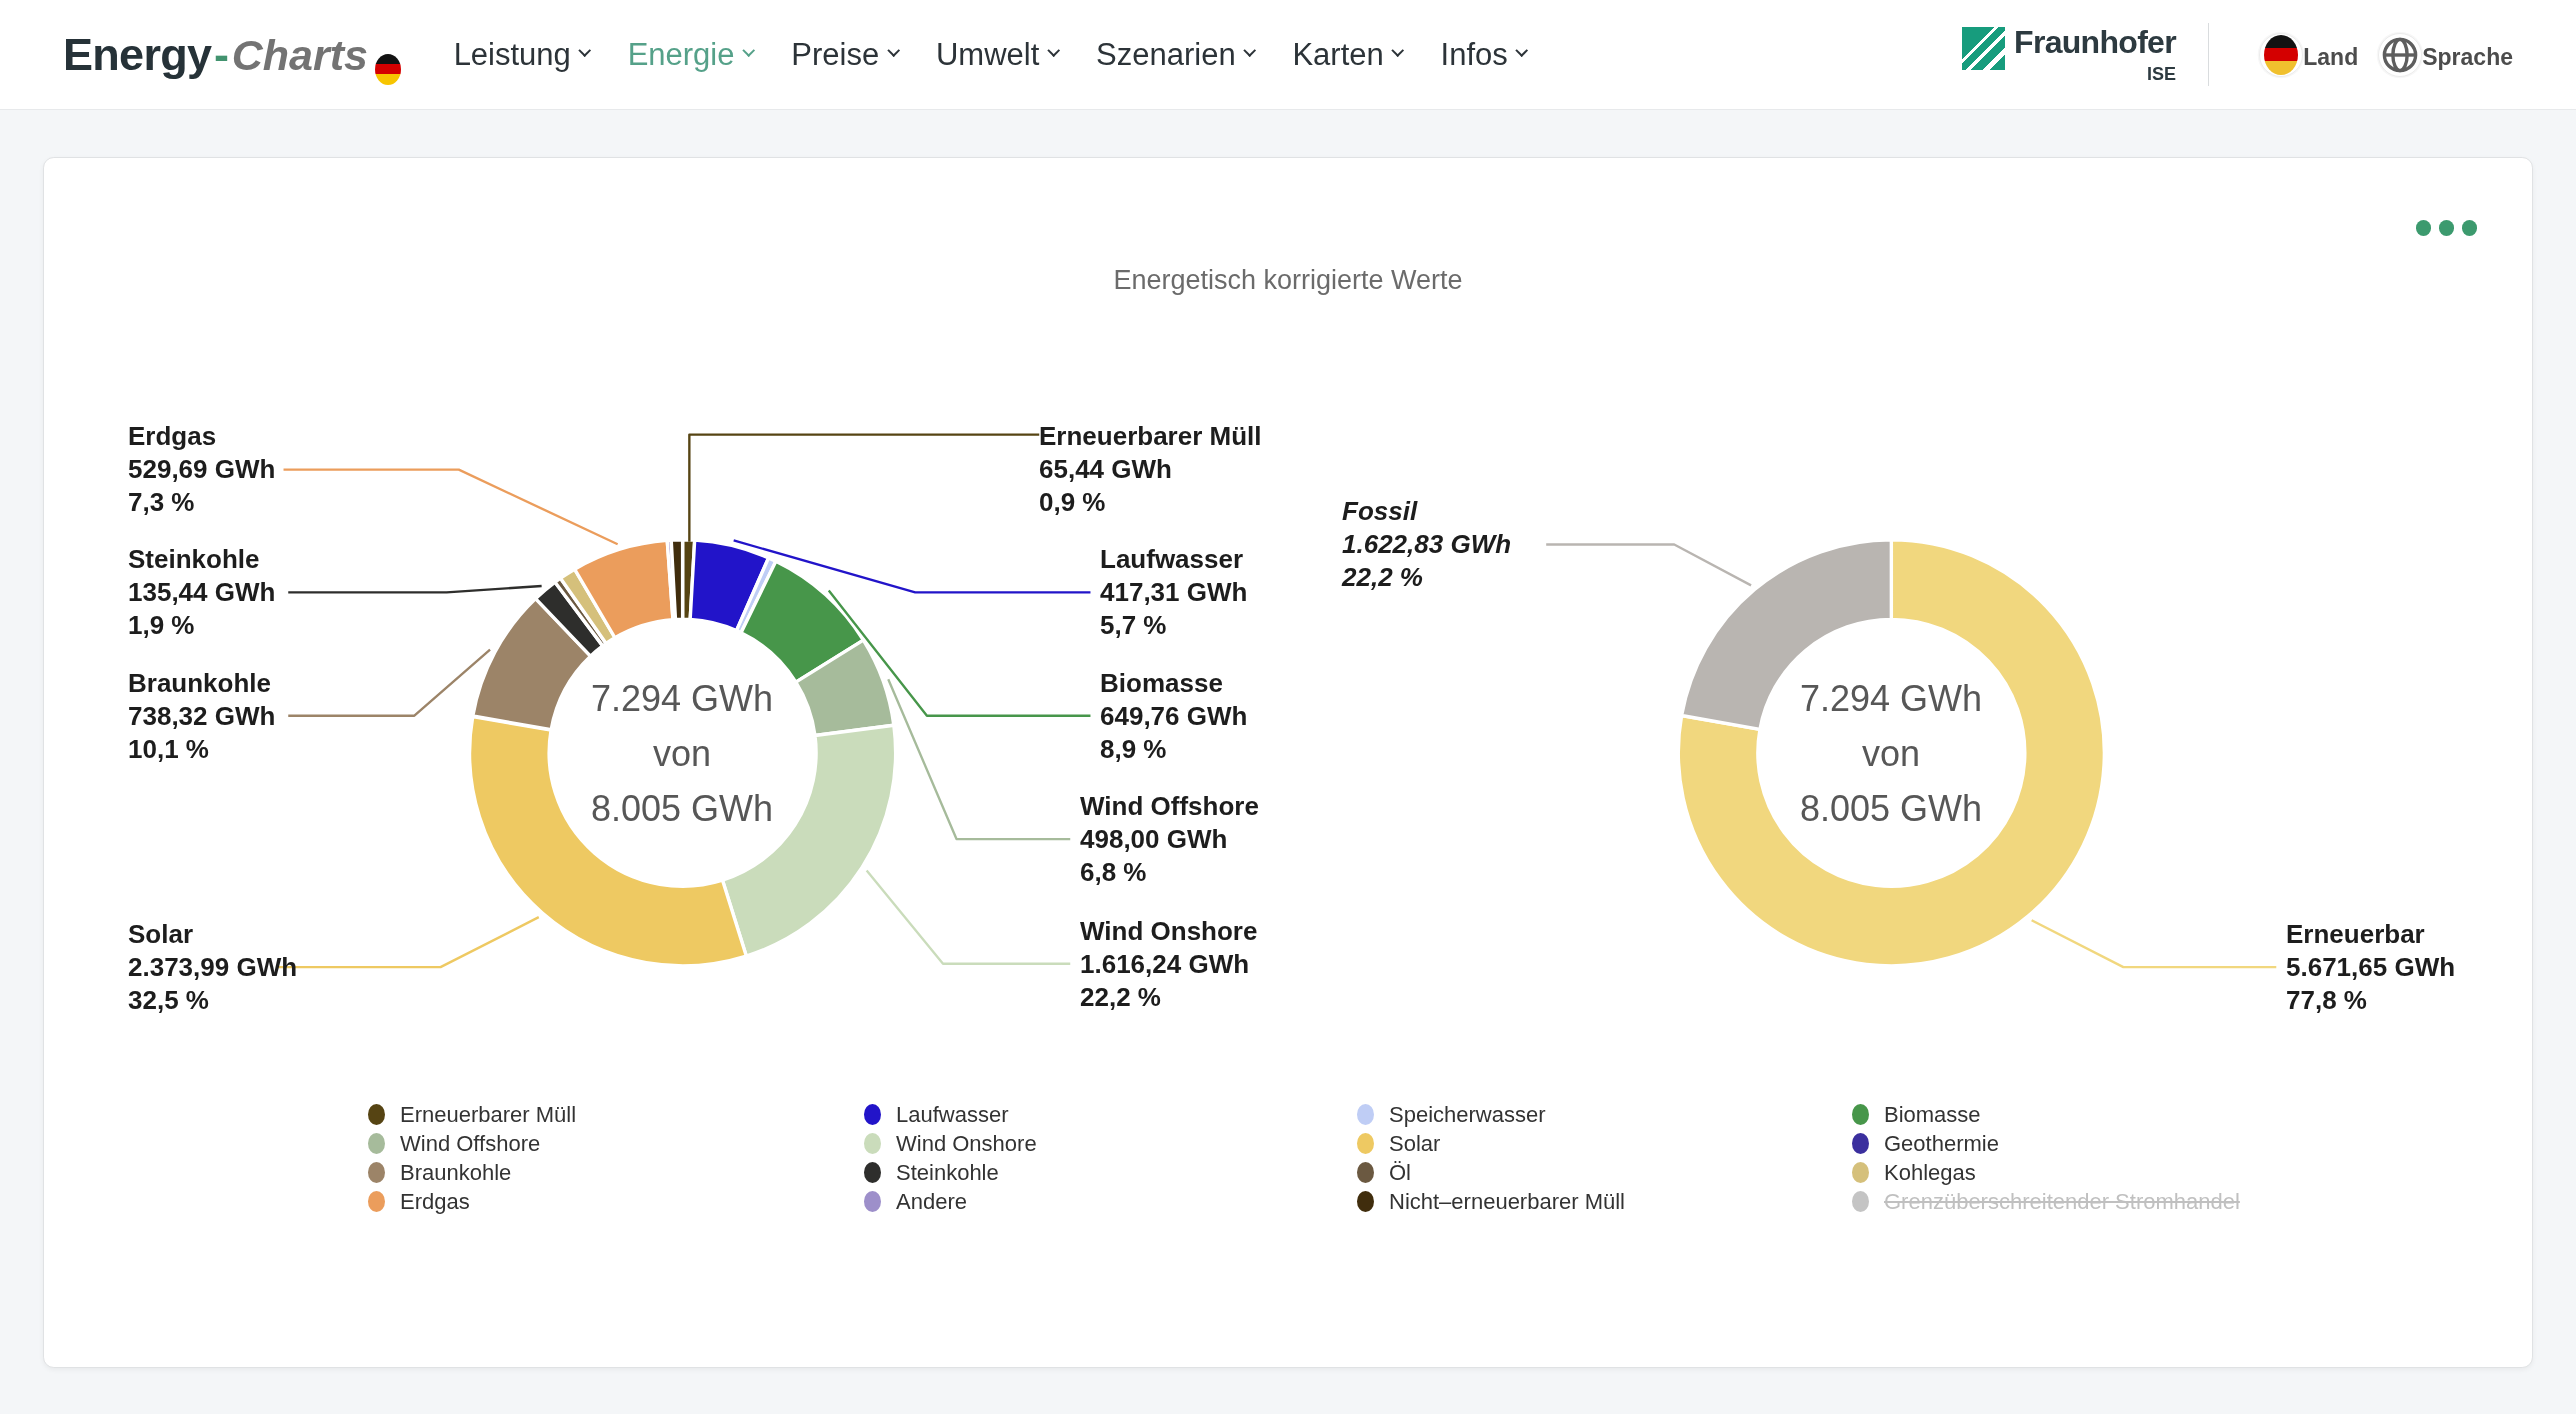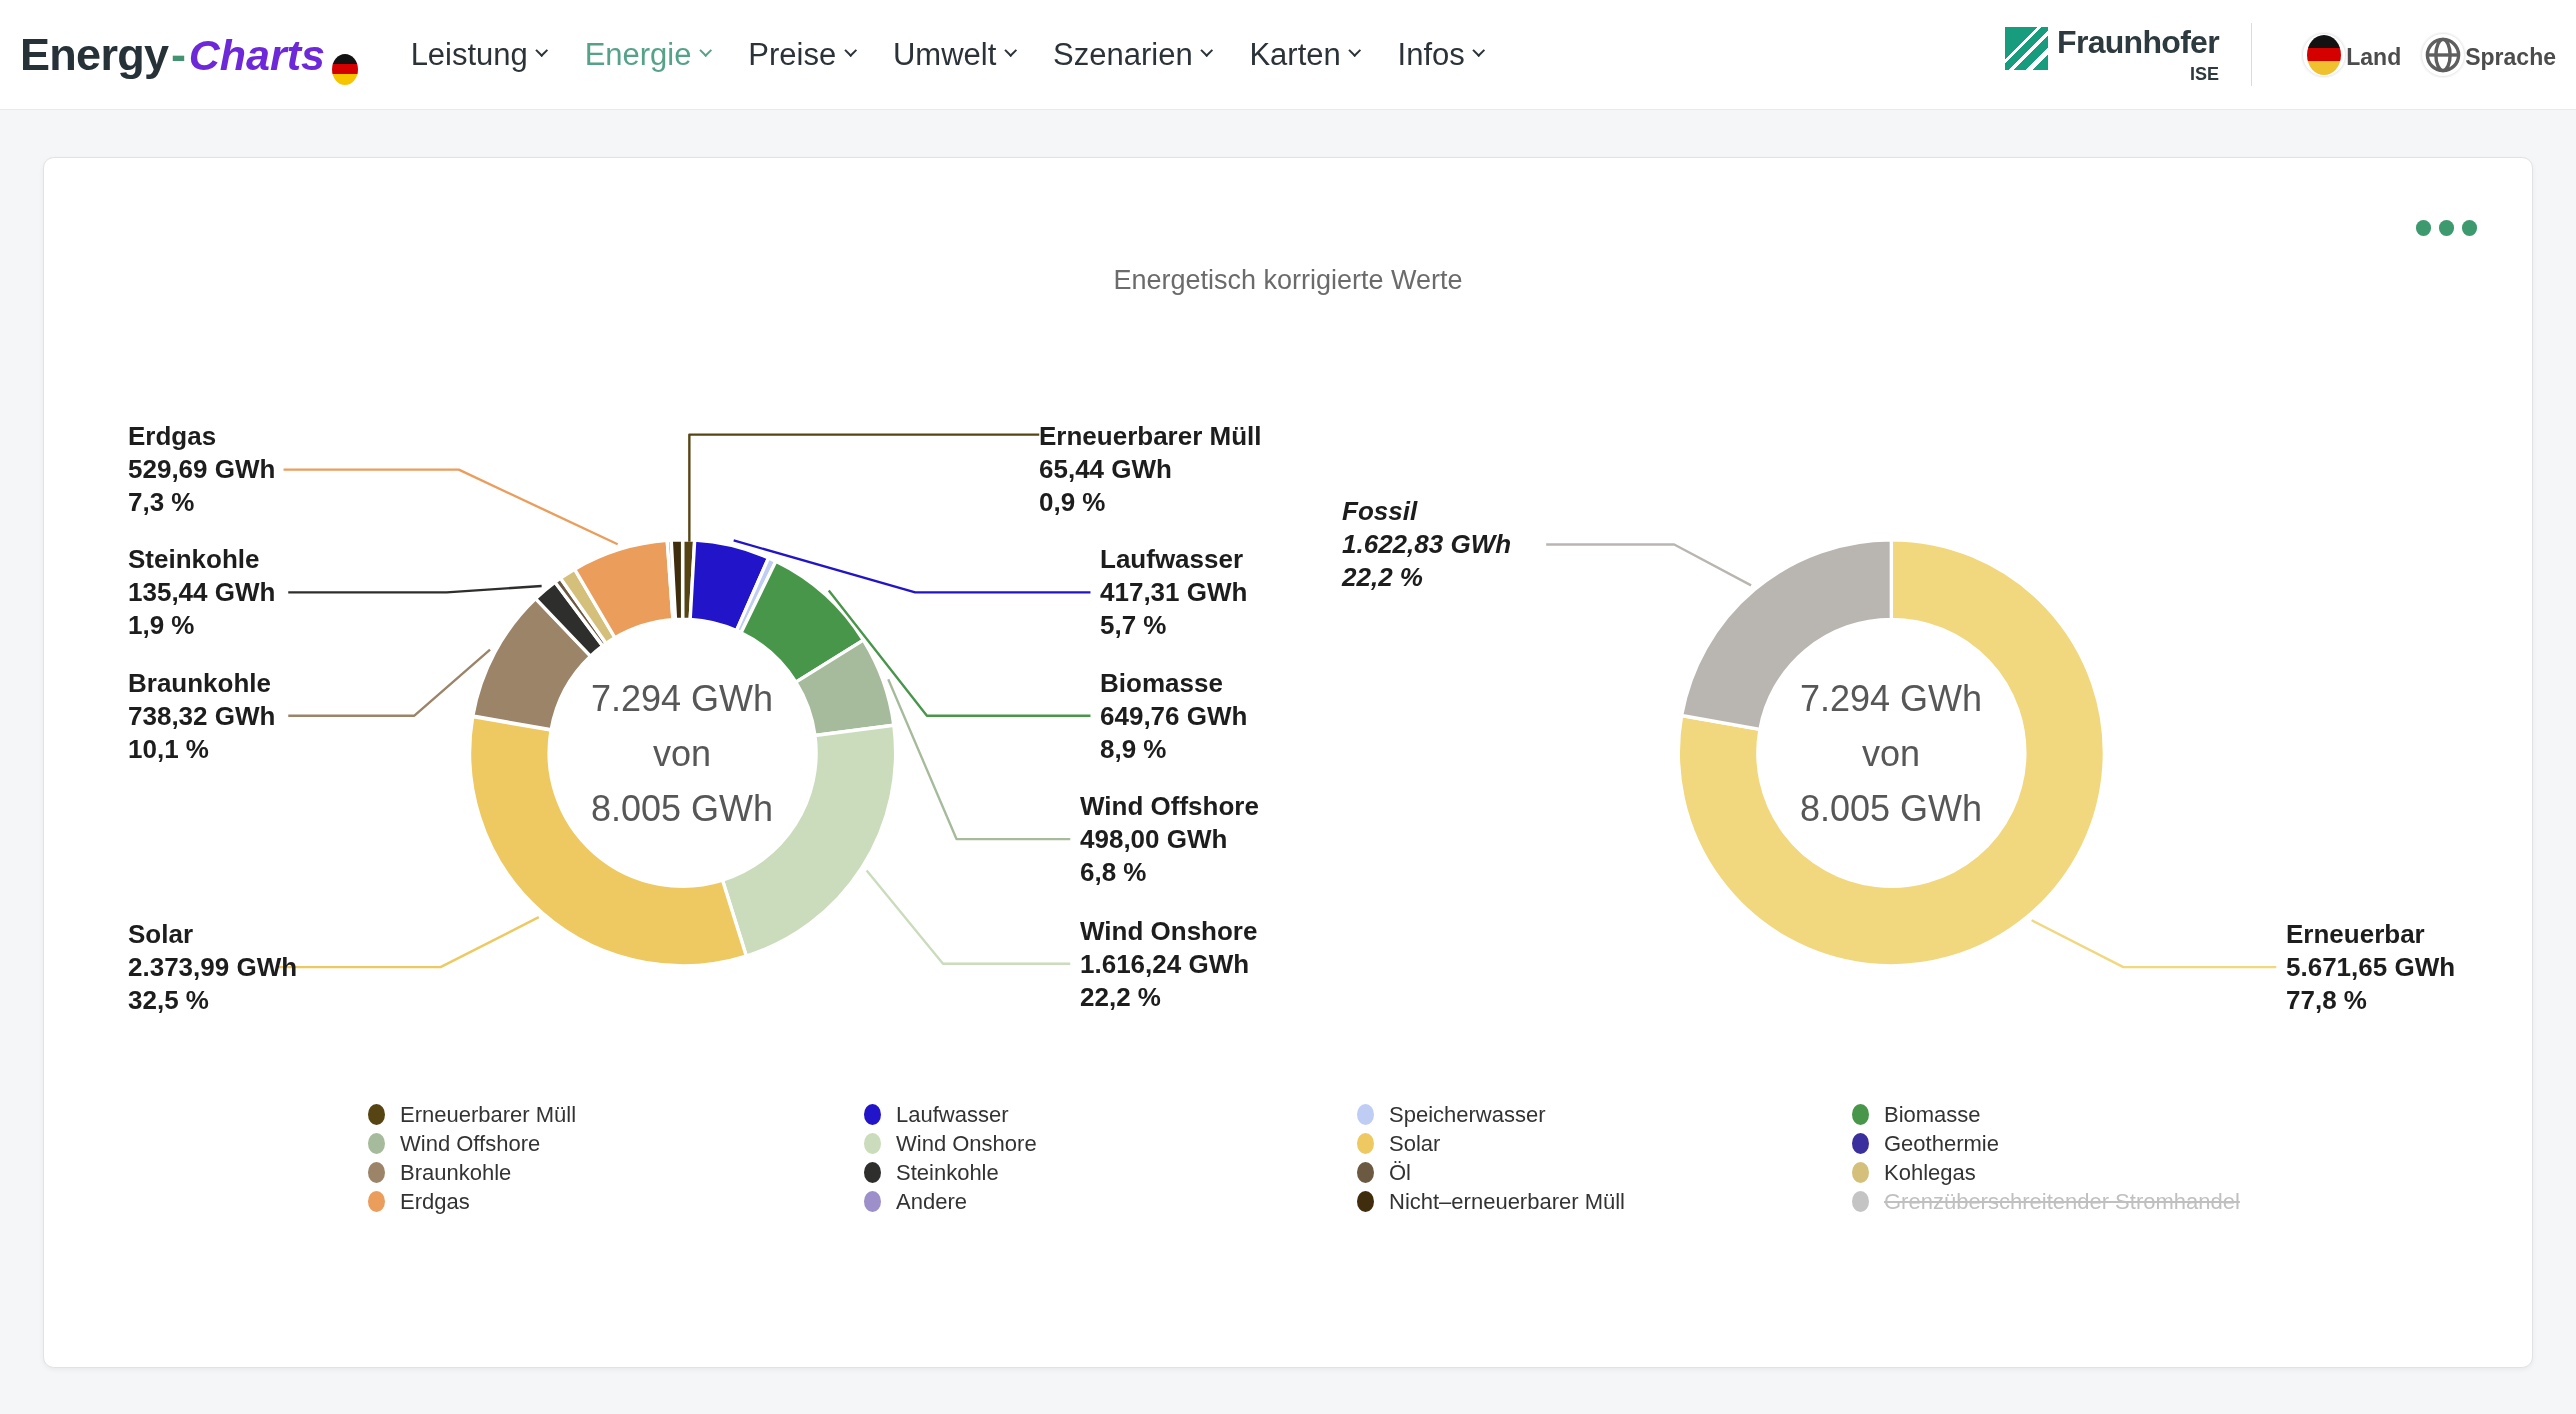--- a/index.html
+++ b/index.html
@@ -2,25 +2,25 @@
 <html style="font-size:10.8px"><head>
 <meta charset="utf-8">
 <style>
   * { margin:0; padding:0; box-sizing:border-box; }
   html,body { background:#f4f6f8; }
   body { font-family:"Liberation Sans", sans-serif; }
   .page { position:relative; width:2576px; height:1414px; background:#f4f6f8; overflow:hidden; }
 
   
   .header { position:absolute; left:0; top:0; width:2576px; height:110px; background:#ffffff;
-            border-bottom:1.3px solid #e7e9eb; display:flex; align-items:center; padding:0 20px; }
+            border-bottom:1.3px solid #e7e9eb; display:flex; align-items:center; padding:0 63px; }
   .logo { display:flex; align-items:baseline; cursor:pointer; }
   .logo .lg-bold { font-size:45px; font-weight:800; color:#263238; letter-spacing:-0.7px; }
   .logo .lg-hyph { font-size:45px; font-weight:800; color:#42936f; margin:0 2.7px; }
-  .logo .lg-ital { font-size:43px; font-style:italic; font-weight:600; color:#6d28d9; letter-spacing:0px; }
+  .logo .lg-ital { font-size:43px; font-style:italic; font-weight:600; color:#737373; letter-spacing:0px; }
   .logo .flag-oval { width:26px; height:31px; border-radius:50%; margin-left:6.7px; align-self:flex-end; margin-bottom:-4px;
        background:linear-gradient(to bottom,#121212 0 33%,#d40000 33% 66%,#f7c500 66% 100%); }
   .nav { display:flex; align-items:center; margin-left:53px; gap:38px; }
   .nav-item { display:flex; align-items:center; font-size:31px; color:#2c3338; cursor:pointer; white-space:nowrap; }
   .nav-item.active { color:#55a189; }
   .chev { width:9.4px; height:9.4px; border-right:2.7px solid currentColor; border-bottom:2.7px solid currentColor;
           transform:rotate(45deg) translate(-1.3px,-1.3px); margin-left:9.4px; margin-top:-4px; }
   .hdr-right { margin-left:auto; display:flex; align-items:center; }
   .fh-logo { display:flex; align-items:flex-start; cursor:pointer; }
   .fh-square { width:43px; height:43px; margin-top:2.7px;

